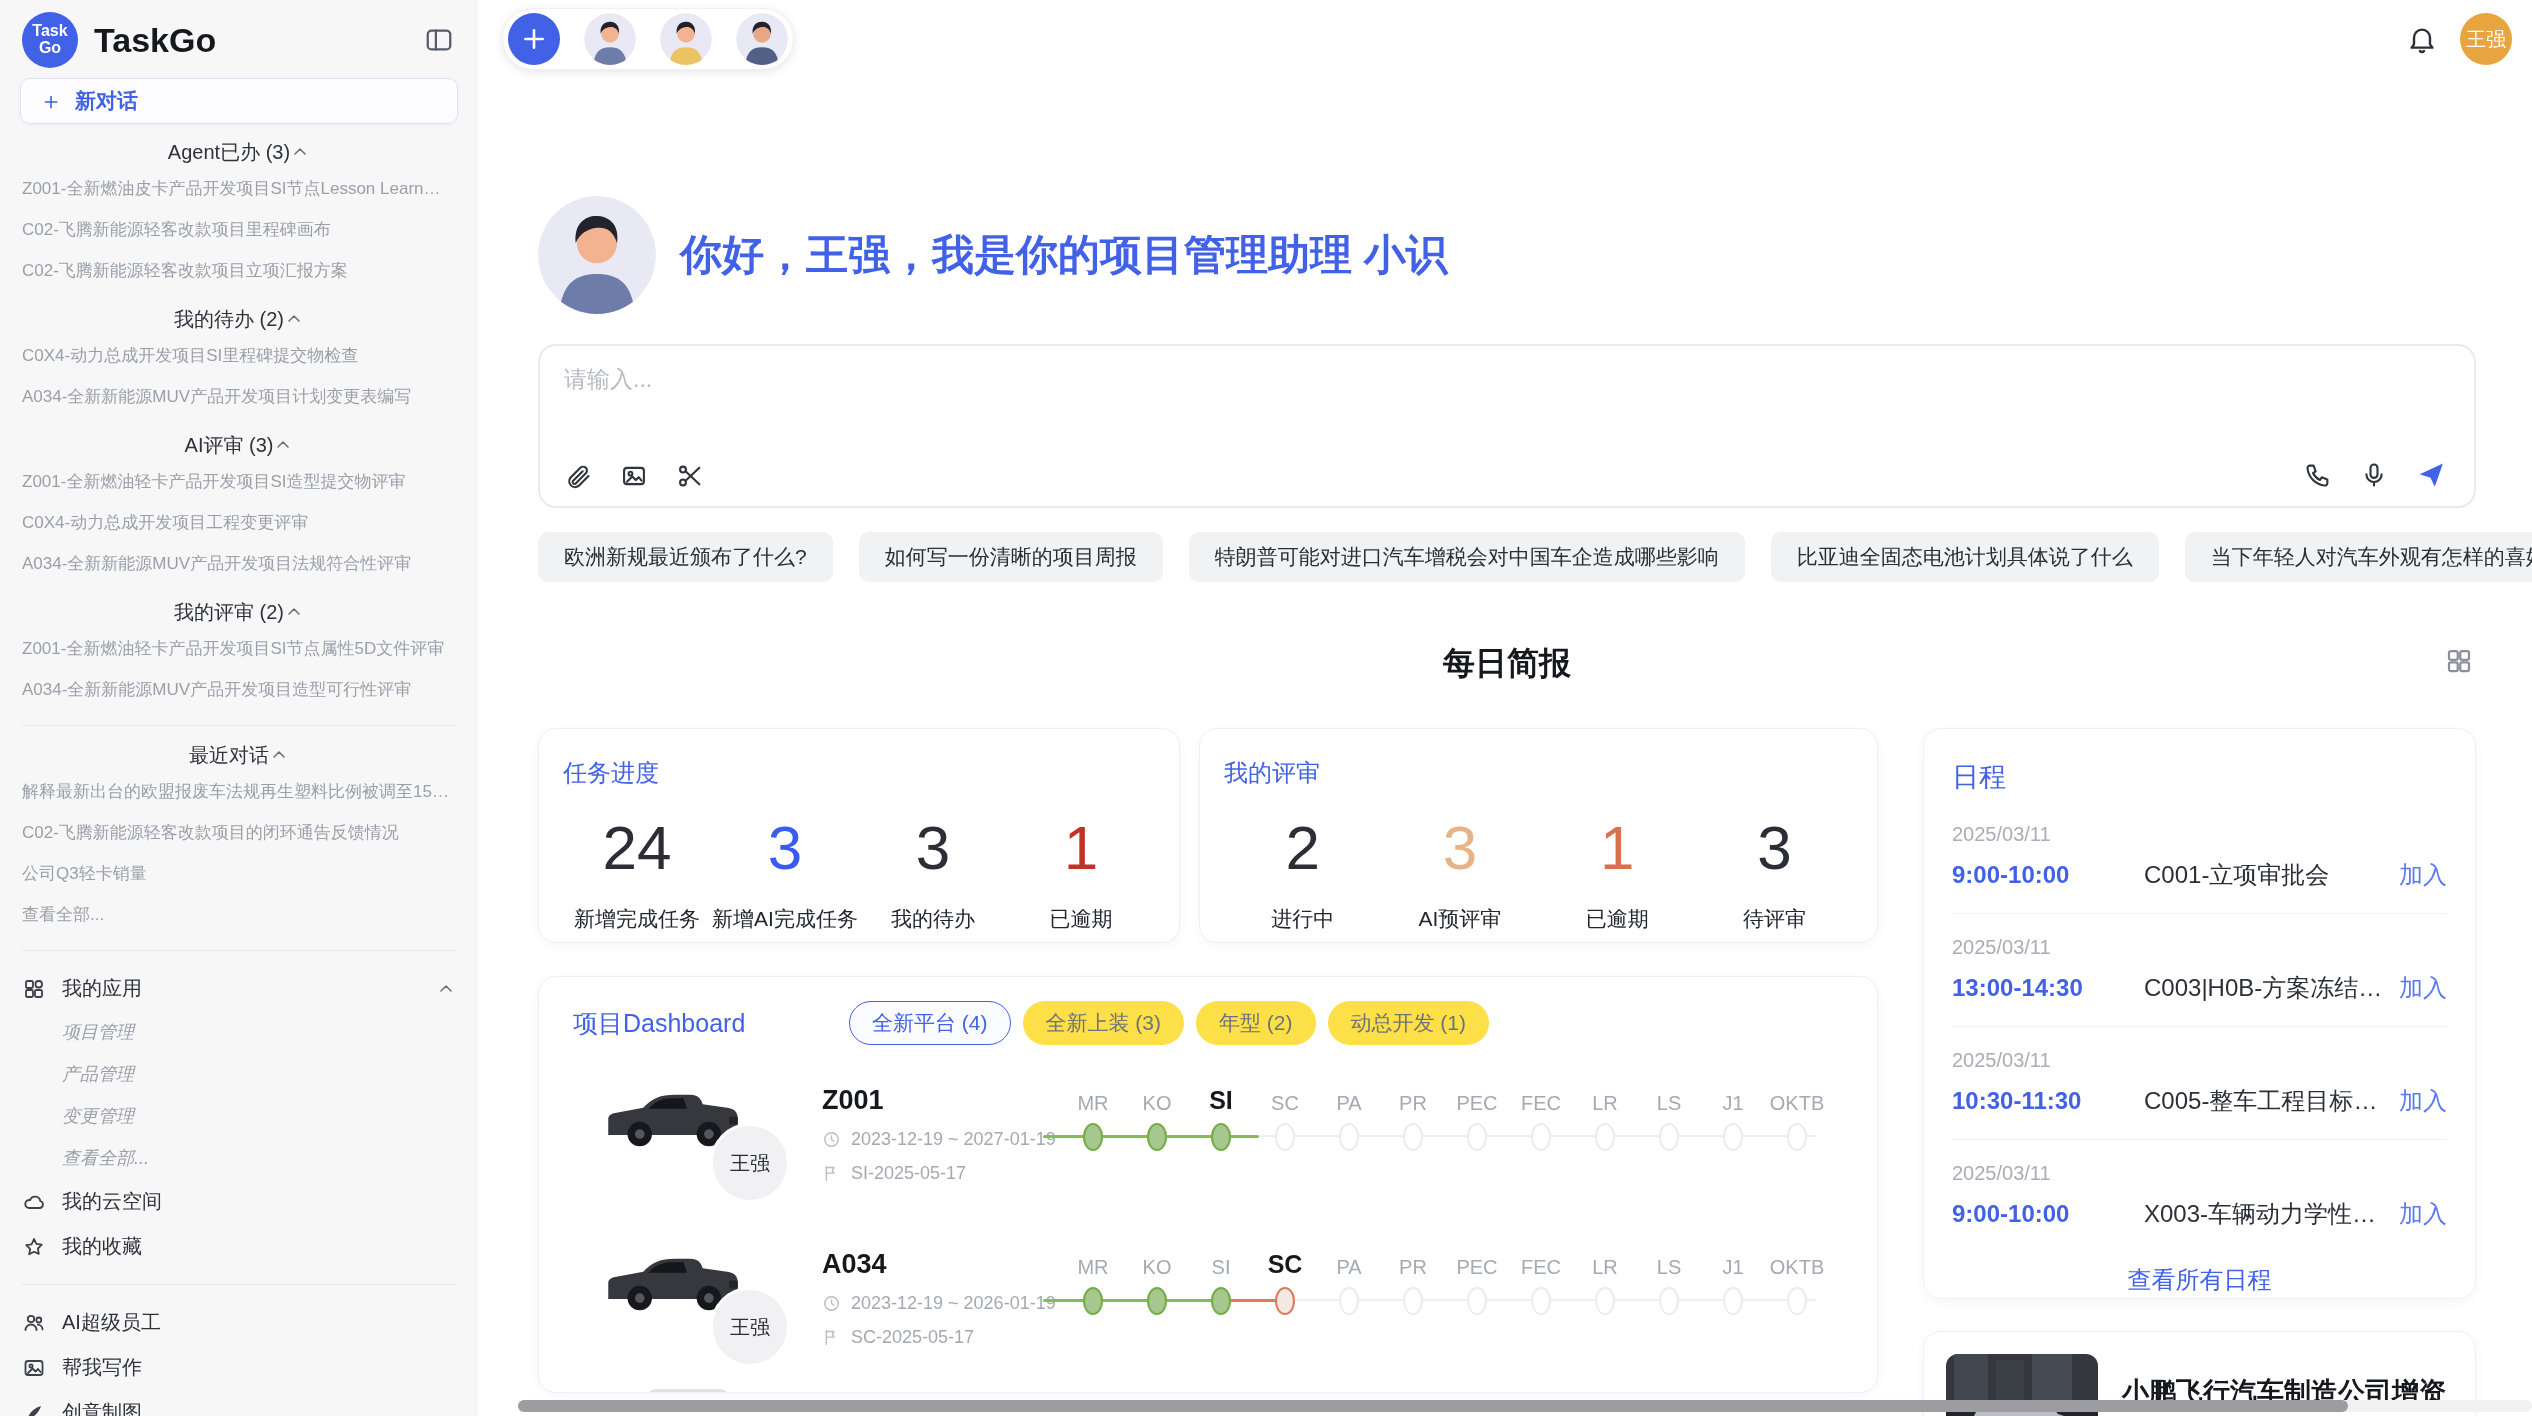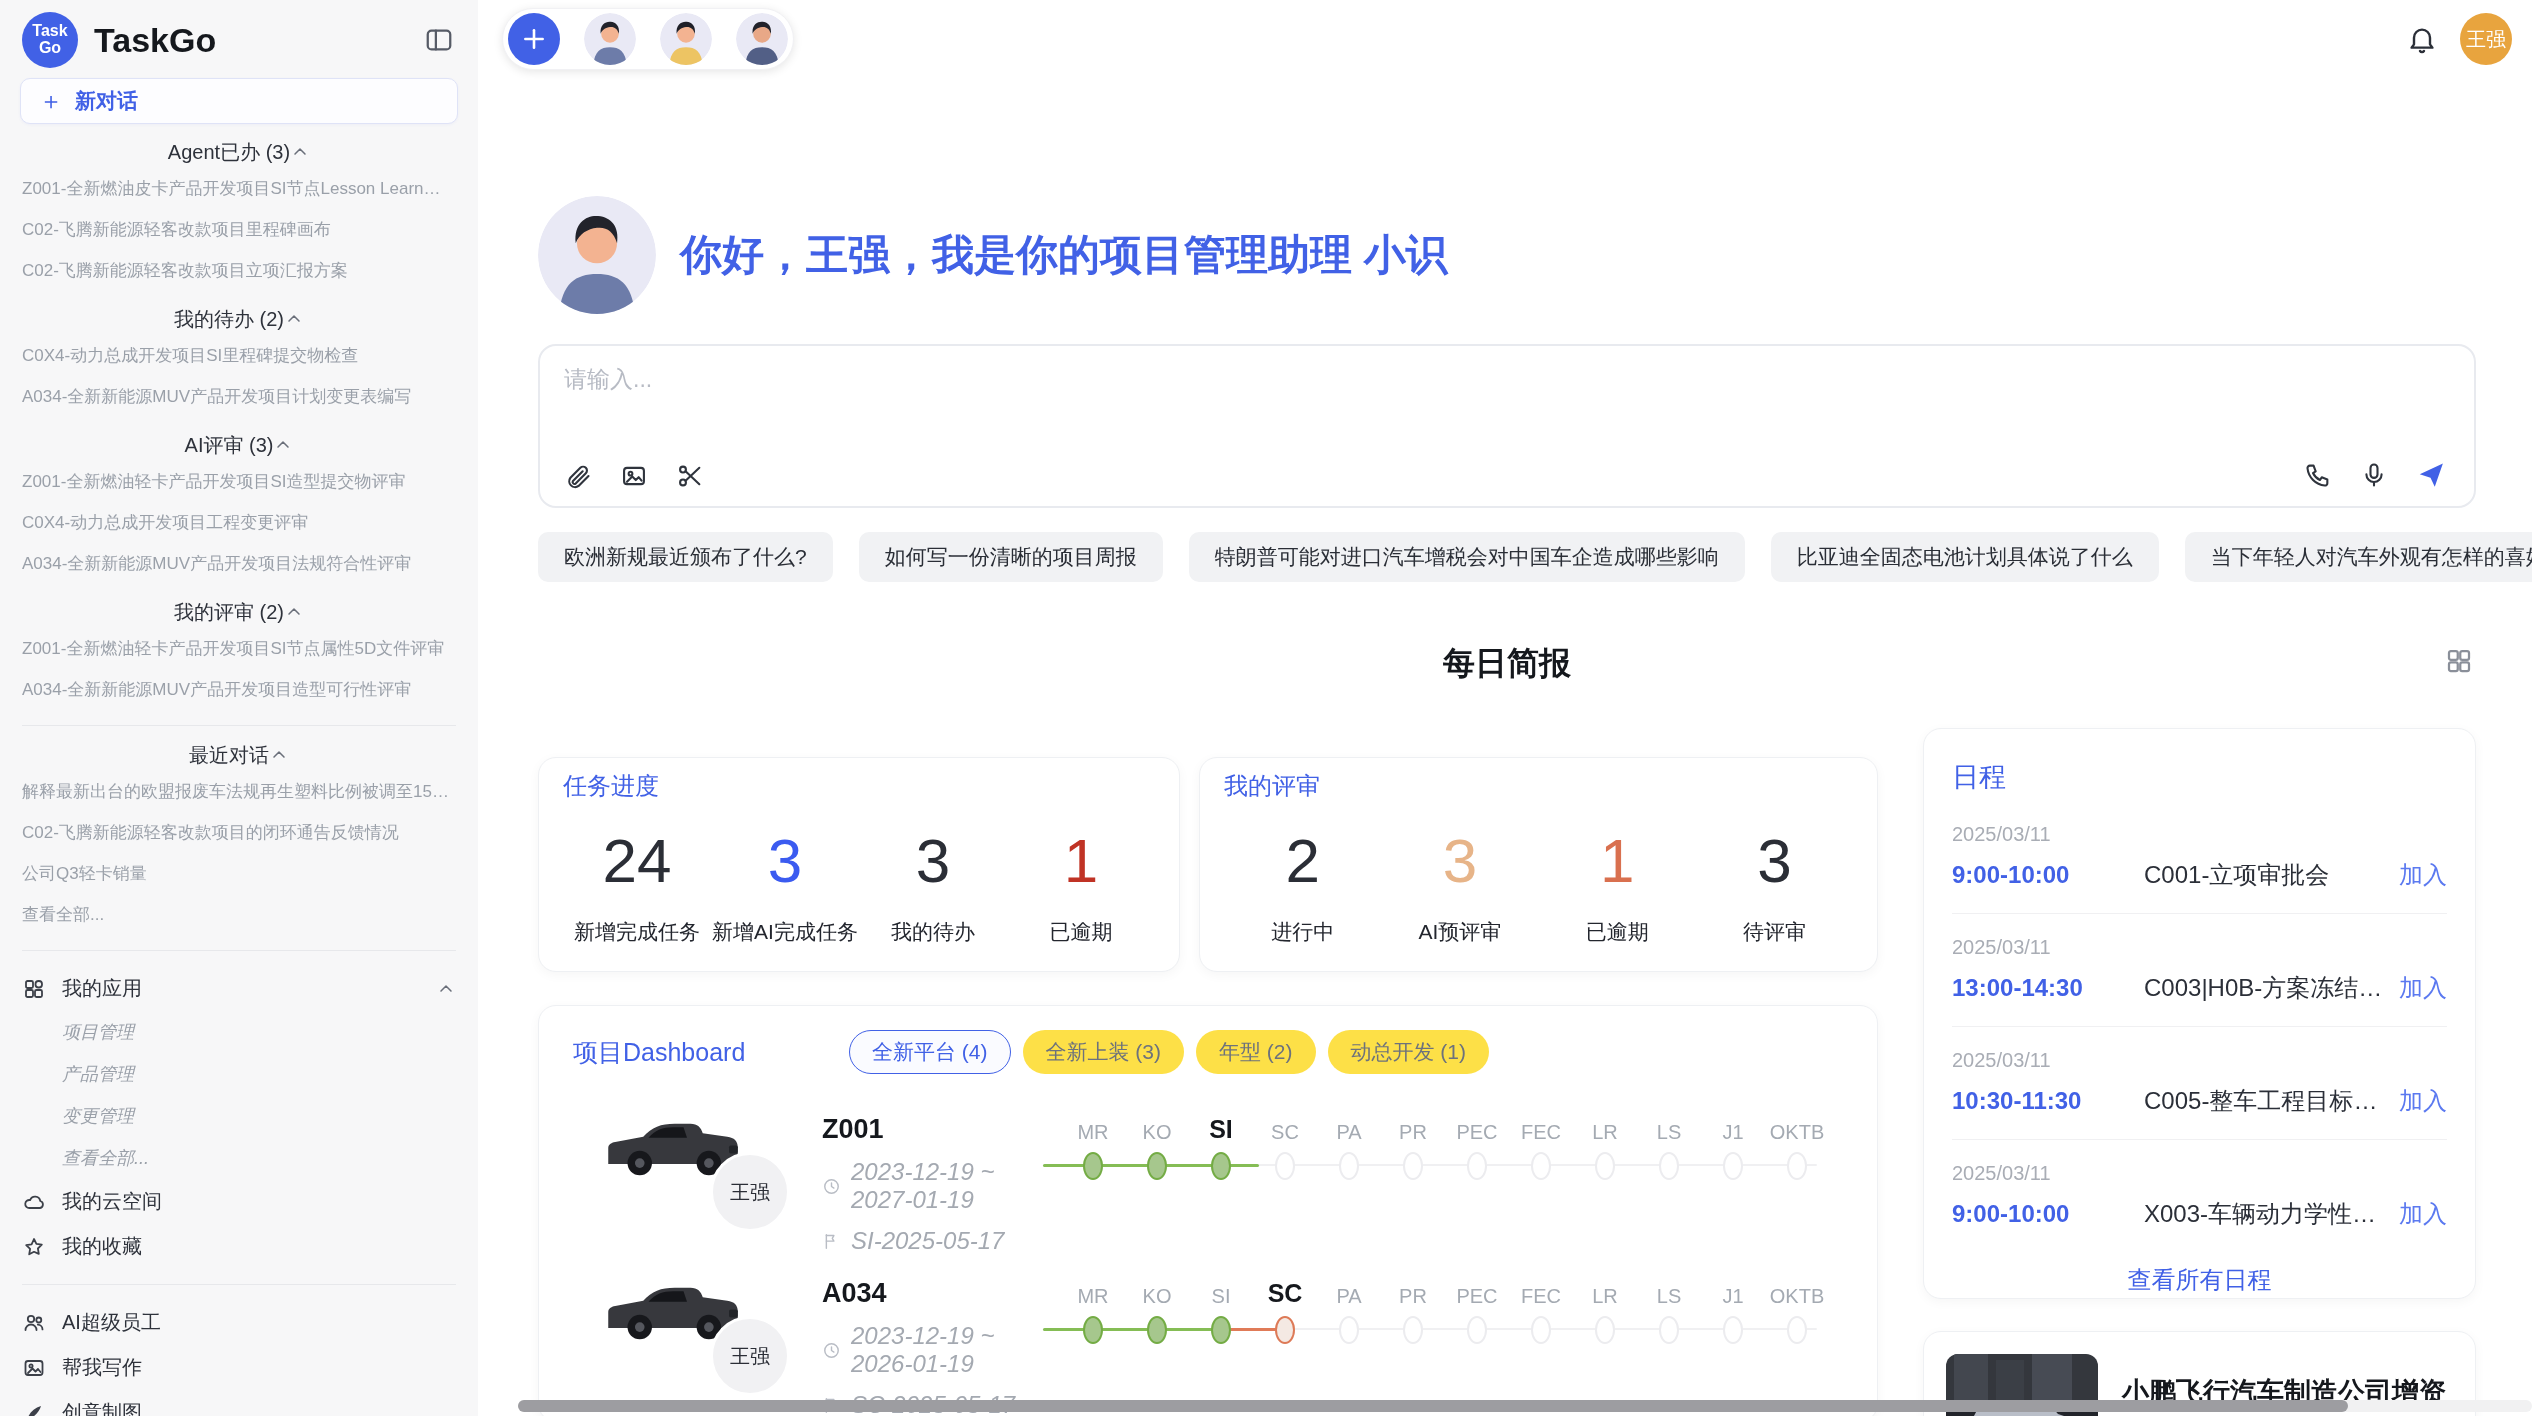--- a/index.html
+++ b/index.html
@@ -69,21 +69,21 @@
   .briefing-head{position:relative;margin-top:60px;text-align:center;height:40px;}
   .briefing-title{font-size:32px;font-weight:700;color:#15181d;}
   .briefing-grid{position:absolute;right:2px;top:4px;width:30px;height:30px;color:#8a8f99;cursor:pointer;background:none;border:none;}
 
   .cols{display:flex;gap:45px;margin-top:46px;}
   .col-left{width:1340px;flex:none;}
   .col-right{flex:1;min-width:0;}
 
   .card{background:#fff;border:1.5px solid #eef0f3;border-radius:18px;box-shadow:0 3px 12px rgba(0,0,0,.04);}
   .stat-cards{display:flex;gap:19px;}
-  .stat-card{height:215px;padding:12px 24px 0;margin-top:29px;}
+  .stat-card{height:215px;padding:28px 24px 0;}
   .stat-card.c0{width:642px;} .stat-card.c1{width:679px;}
   .card-title{color:#4161e6;font-size:24px;}
   .stat-row{display:flex;margin-top:28px;}
   .stat{flex:1;text-align:center;}
   .stat-num{font-size:62px;font-weight:500;line-height:1;}
   .stat-label{font-size:21px;color:#23262e;margin-top:26px;}
   .n-dark{color:#2b2e36;} .n-blue{color:#3b5bf0;} .n-red{color:#c03325;}
   .n-tan{color:#e7b488;} .n-salmon{color:#d9704f;}
 
   .dash-card{margin-top:33px;height:417px;padding:24px 0 0 34px;overflow:hidden;}
@@ -95,21 +95,21 @@
   .tab.active{background:#fafbff;border-color:#4161e6;color:#4161e6;}
 
   .proj-row{display:flex;margin-top:24px;height:140px;cursor:pointer;}
   .proj-media{width:249px;position:relative;flex:none;}
   .proj-car{position:absolute;left:30px;top:4px;width:140px;height:88px;}
   .proj-owner{position:absolute;left:137px;top:54px;width:80px;height:80px;border-radius:50%;
     background:#f1f1f3;border:3px solid #fff;display:flex;align-items:center;justify-content:center;
     font-size:20px;color:#2b2e36;}
   .proj-info{width:239px;flex:none;padding-top:16px;}
   .proj-code{font-size:27px;font-weight:700;color:#15181d;}
-  .proj-meta{display:flex;align-items:center;gap:10px;color:#a4a9b1;font-size:24px;margin-top:13px;font-style:italic;}
+  .proj-meta{display:flex;align-items:center;gap:10px;color:#a4a9b1;font-size:18px;margin-top:13px;}
   .proj-meta .ic{width:19px;height:19px;color:#b9bdc5;}
   .proj-track{flex:1;padding-top:12px;}
   .track-labels{display:flex;height:34px;align-items:flex-end;}
   .t-cell{width:64px;text-align:center;font-size:20px;color:#a4aab2;}
   .t-cell.current{font-size:25px;font-weight:700;color:#15181d;}
   .track-line{position:relative;height:44px;width:768px;}
   .tl{position:absolute;top:20px;height:2px;background:#f0f0f2;border-radius:2px;}
   .tl.green{height:3px;top:19.5px;background:#85bd55;}
   .tl.orange{height:3px;top:19.5px;background:#e07b58;}
   .node-cells{position:absolute;top:0;left:0;display:flex;}

